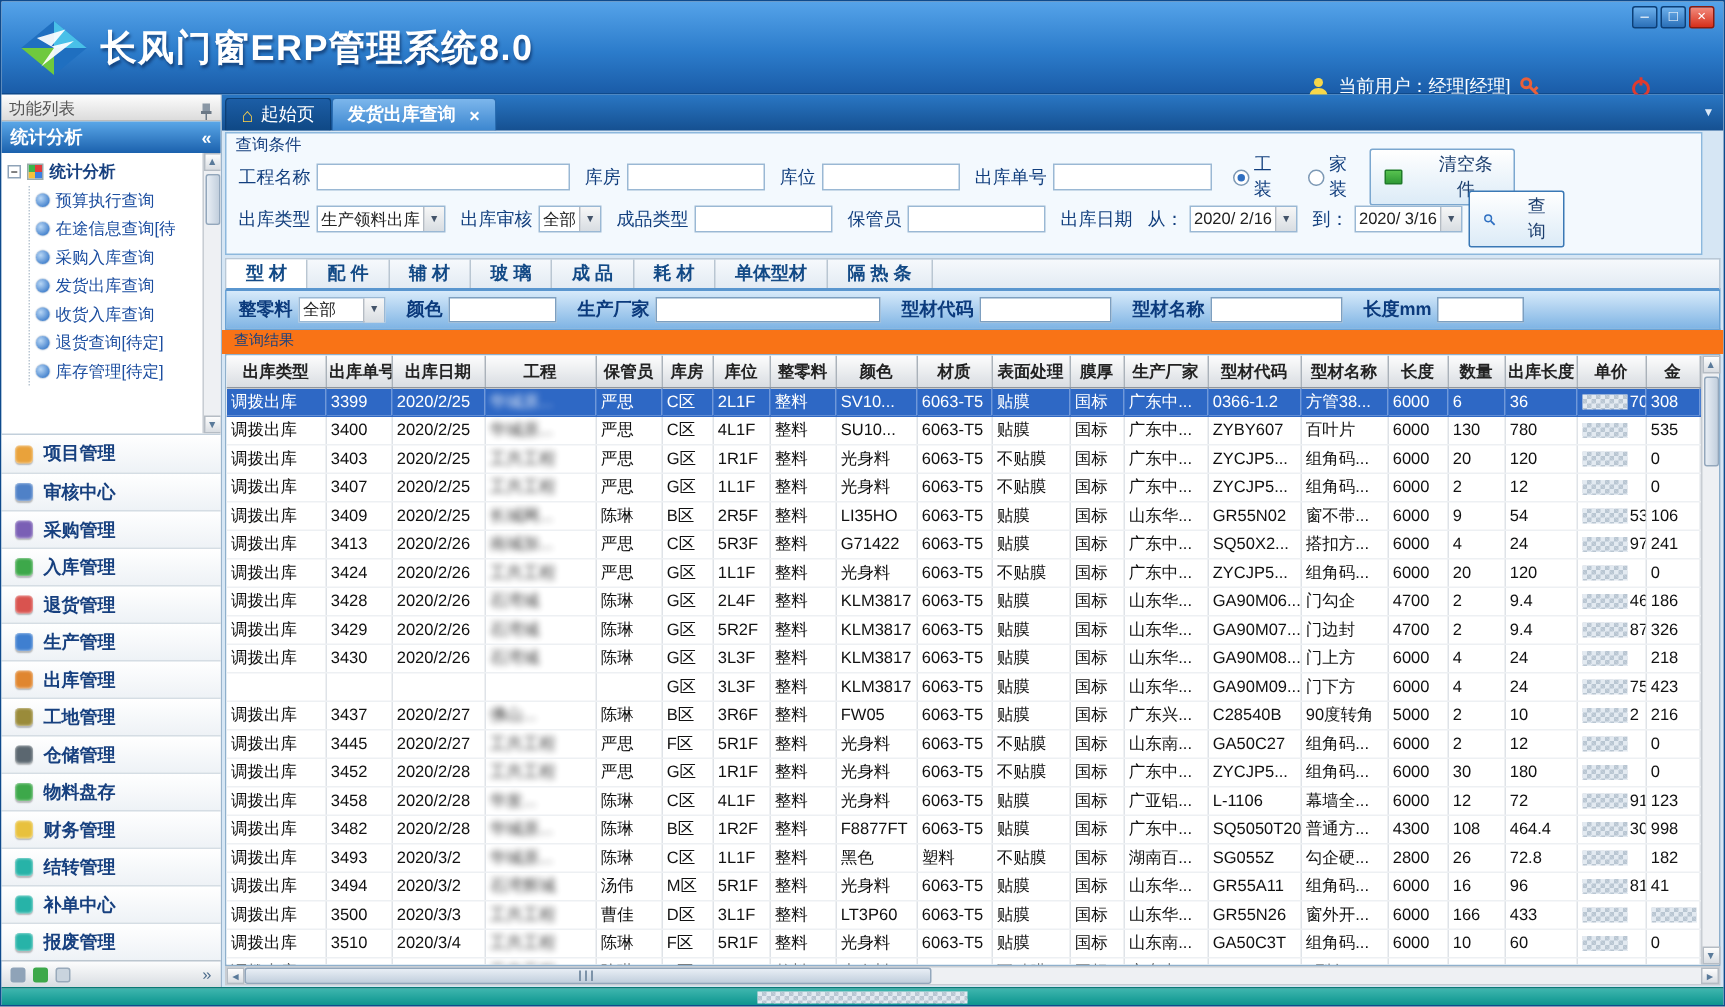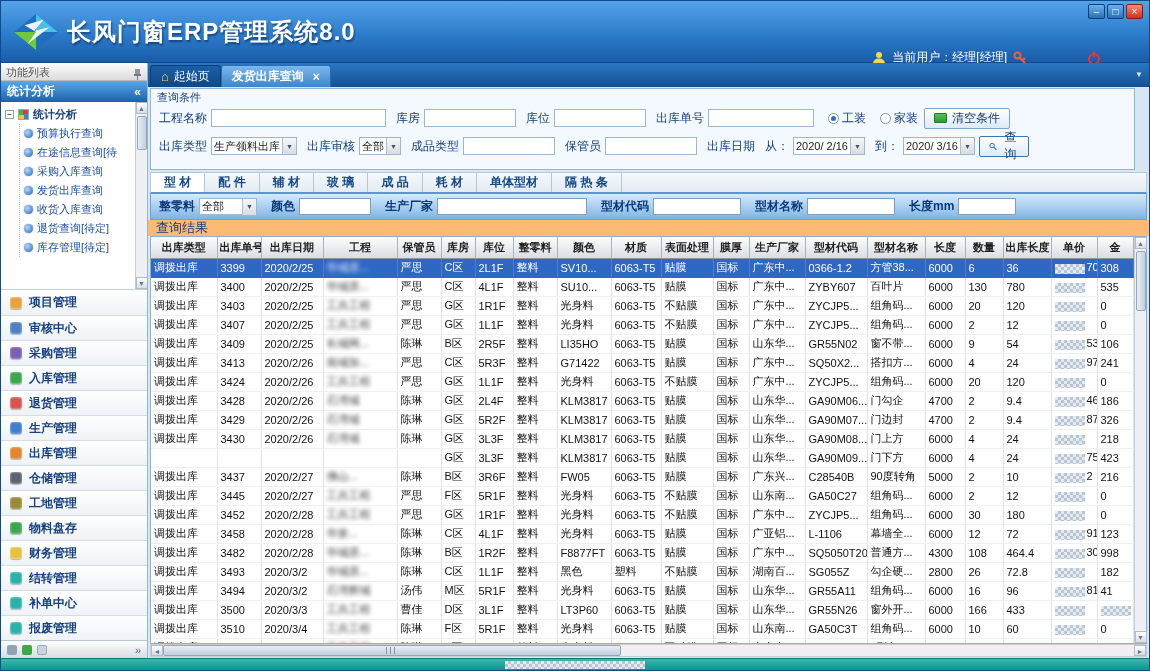--- a/index.html
+++ b/index.html
@@ -62,36 +62,36 @@
   .qlabel{font-size:12px;color:#123f7e;white-space:nowrap;margin-left:6px;}
   .qlabel.first{margin-left:2px;}
   .qinput,.combo,.datebox{height:18px;border:1px solid #9ab8d4;background:#fff;font-size:11px;padding:0 2px;color:#222;}
   .w175{width:175px;} .w92{width:92px;} .w106{width:106px;} .w96{width:108px;} .w66{width:64px;} .w78{width:80px;}
   .combo,.datebox{display:inline-flex;align-items:center;justify-content:space-between;padding:0;cursor:pointer;}
   .combo-val{font-size:11px;padding:0 2px;white-space:nowrap;overflow:hidden;color:#222;}
   .combo-btn{width:14px;height:16px;flex:0 0 14px;background:linear-gradient(#f7f7f7,#d8dde2);border-left:1px solid #b5bcc4;font-size:7px;color:#44546a;display:flex;align-items:center;justify-content:center;}
   .radio{display:inline-flex;align-items:center;gap:3px;font-size:12px;color:#123f7e;margin-left:10px;cursor:pointer;}
   .rdot{width:11px;height:11px;border:1px solid #7d99b5;border-radius:50%;background:#fff;display:inline-block;}
   .rdot.checked::after{content:"";display:block;width:5px;height:5px;margin:2px;border-radius:50%;background:#2f6fc1;}
-  .qbtn{height:21px;display:inline-flex;align-items:center;gap:5px;padding:0 9px;border:1px solid #7ba7cf;border-radius:2px;background:linear-gradient(#ffffff,#dcebf7);font-size:12px;color:#1c3e6e;cursor:pointer;font-family:inherit;}
+  .qbtn{height:38px;display:inline-flex;align-items:center;gap:19px;padding:0 9px;border:1px solid #7ba7cf;border-radius:2px;background:linear-gradient(#ffffff,#dcebf7);font-size:12px;color:#1c3e6e;cursor:pointer;font-family:inherit;}
   .clearbtn{margin-left:auto;margin-right:118px;}
   .querybtn{margin-left:auto;margin-right:104px;border-color:#3a78b5;}
   .clr-ico{width:13px;height:10px;background:linear-gradient(#57c24f,#2f9a35);border:1px solid #1f7a28;border-radius:1px;display:inline-block;}
 
   .mat-tabs{flex:0 0 22px;margin:0 2px;background:linear-gradient(#f6f9fc,#e3ebf3);border:1px solid #b9c8d6;border-bottom:2px solid #5a96cf;display:flex;}
   .mat-tab{padding:0 13px;font-size:12px;font-weight:bold;color:#134a86;line-height:19px;border-right:1px solid #b9c6d2;cursor:pointer;}
   .mat-tab.active{background:#fff;}
 
   .filter-bar{flex:0 0 26px;margin:0 2px;background:linear-gradient(#d7eafa,#7fb4e4);border:1px solid #6aa3d6;border-top:none;display:flex;align-items:center;gap:4px;padding:0 8px;}
   .flabel{font-size:12px;font-weight:bold;color:#0b3a7c;white-space:nowrap;margin-left:10px;}
   .flabel.first{margin-left:0;}
   .finput{height:17px;border:1px solid #7d9fc0;background:#fff;font-size:11px;padding:0 2px;}
   .fw58{width:58px;} .fw72{width:72px;} .fw150{width:150px;} .fw88{width:88px;}
 
-  .results-caption{flex:0 0 16px;font-size:13px;color:#17407f;line-height:16px;padding-left:8px;background:#fdba74;}
+  .results-caption{flex:0 0 16px;font-size:10px;color:#17407f;line-height:16px;padding-left:8px;background:#f97316;}
   .table-zone{flex:1;display:flex;min-height:0;margin:0 2px;border:1px solid #8fb0cc;background:#fff;position:relative;}
   .grid-wrap{flex:1;overflow:hidden;background:#fff;}
   table.grid{border-collapse:collapse;table-layout:fixed;width:982px;}
   .grid th{height:21px;background:linear-gradient(#fdfdfd,#d9dde2);border-right:1px solid #aab2ba;border-bottom:1px solid #8f969e;font-size:11px;font-weight:bold;color:#222;padding:0 2px;white-space:nowrap;overflow:hidden;text-align:center;cursor:pointer;}
   .grid td{height:19px;font-size:11px;color:#111;padding:0 3px;border-right:1px solid #dfe3e8;border-bottom:1px solid #edf0f3;white-space:nowrap;overflow:hidden;}
   .grid tr.selected td{background:#2e68c5;color:#fff;border-right-color:#4a7ed0;border-bottom-color:#2e68c5;}
   .cz{filter:blur(2px);opacity:.85;}
   .pixb{display:inline-block;width:30px;height:10px;vertical-align:middle;margin-right:2px;
     background-image:linear-gradient(45deg,#b9c6d2 25%,transparent 25%,transparent 75%,#b9c6d2 75%),linear-gradient(45deg,#b9c6d2 25%,#e3eaf1 25%,#e3eaf1 75%,#b9c6d2 75%);
     background-size:6px 6px;background-position:0 0,3px 3px;}
@@ -226,26 +226,26 @@
           </div>
           <div class="menu-item">
             <span class="menu-ico" style="background: rgb(63, 127, 208);"></span>
             <span class="menu-label">生产管理</span>
           </div>
           <div class="menu-item">
             <span class="menu-ico" style="background: rgb(224, 134, 47);"></span>
             <span class="menu-label">出库管理</span>
           </div>
           <div class="menu-item">
+            <span class="menu-ico" style="background: rgb(154, 139, 58);"></span>
+            <span class="menu-label">工地管理</span>
+          </div>
+          <div class="menu-item">
             <span class="menu-ico" style="background: rgb(91, 103, 112);"></span>
             <span class="menu-label">仓储管理</span>
-          </div>
-          <div class="menu-item">
-            <span class="menu-ico" style="background: rgb(154, 139, 58);"></span>
-            <span class="menu-label">工地管理</span>
           </div>
           <div class="menu-item">
             <span class="menu-ico" style="background: rgb(61, 168, 74);"></span>
             <span class="menu-label">物料盘存</span>
           </div>
           <div class="menu-item">
             <span class="menu-ico" style="background: rgb(232, 193, 61);"></span>
             <span class="menu-label">财务管理</span>
           </div>
           <div class="menu-item">

